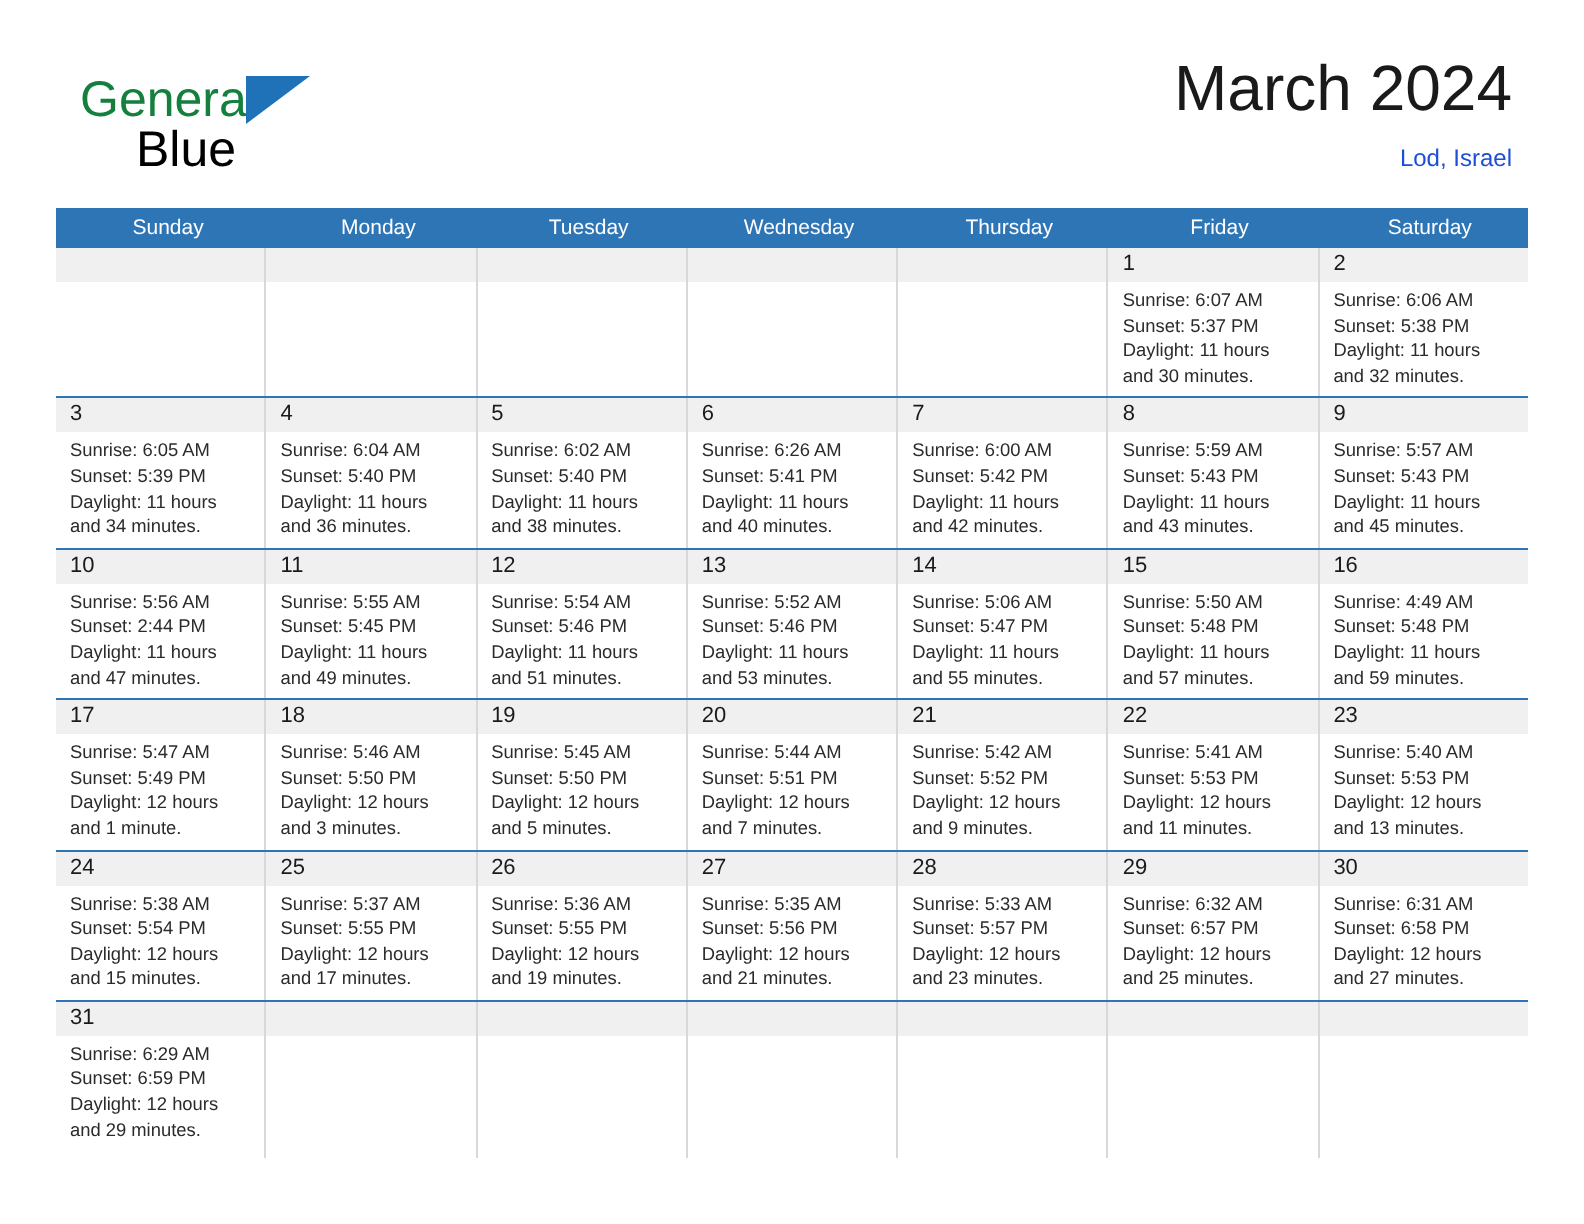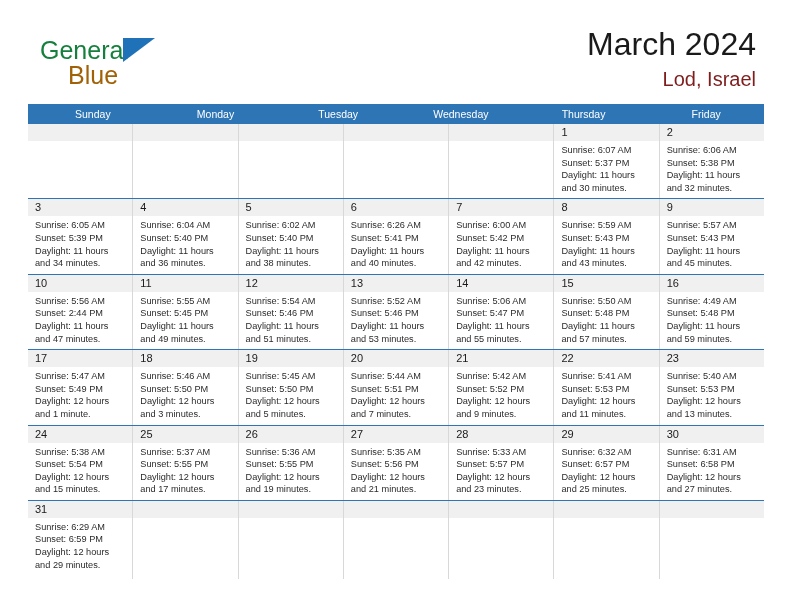--- a/index.html
+++ b/index.html
@@ -44,21 +44,21 @@
     color: #15803d;
     letter-spacing: 0px;
     line-height: 28px;
     font-family: "Liberation Sans", sans-serif;
   }
   .brand-blue {
     position: absolute;
     left: 28px;
     top: 25px;
     font-size: 25px;
-    color: #a16207;
+    color: #000000;
     line-height: 28px;
     font-family: "Liberation Sans", sans-serif;
   }
   .brand-flag {
     position: absolute;
     left: 83px;
     top: 2px;
     width: 0;
     height: 0;
     border-left: 32px solid #1f71b8;
@@ -70,22 +70,22 @@
     top: 0;
     text-align: right;
   }
   .cal-title {
     font-size: 32px;
     color: #1a1a1a;
     line-height: 32px;
     white-space: nowrap;
   }
   .cal-subtitle {
-    font-size: 20px;
-    color: #7f1d1d;
+    font-size: 12px;
+    color: #1d4ed8;
     line-height: 20px;
     margin-top: 9px;
     white-space: nowrap;
   }
 
   
   .calendar {
     position: absolute;
     left: 28px;
     top: 104px;
@@ -171,20 +171,21 @@
   </div>
 
   <div class="calendar">
     <div class="weekdays" id="weekday-row">
         <div class="weekday">Sunday</div>
         <div class="weekday">Monday</div>
         <div class="weekday">Tuesday</div>
         <div class="weekday">Wednesday</div>
         <div class="weekday">Thursday</div>
         <div class="weekday">Friday</div>
+        <div class="weekday">Saturday</div>
       </div>
     <div id="calendar-body">
         <div class="week">
           <div class="day">
             <div class="day-num-band empty">&nbsp;</div>
           </div>
           <div class="day">
             <div class="day-num-band empty">&nbsp;</div>
           </div>
           <div class="day">

